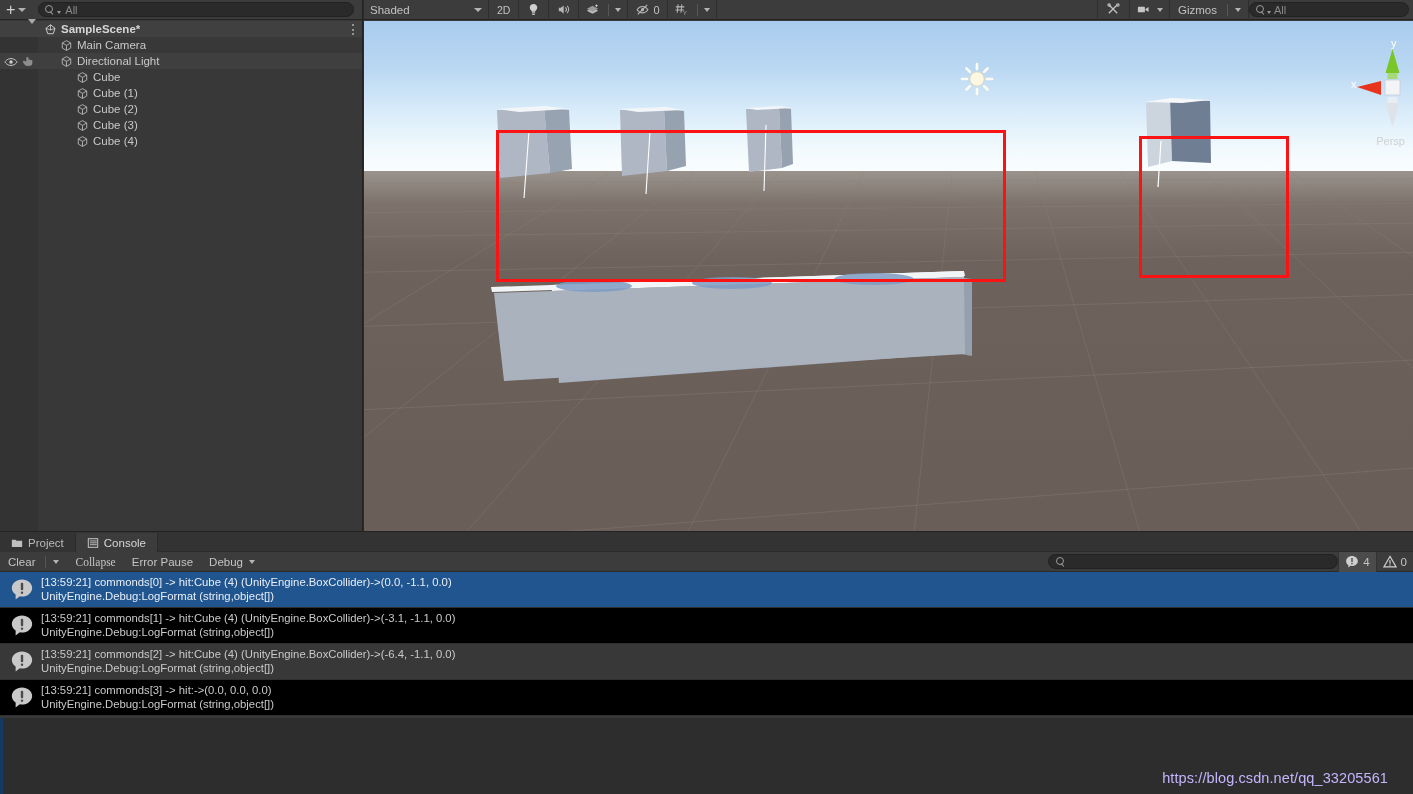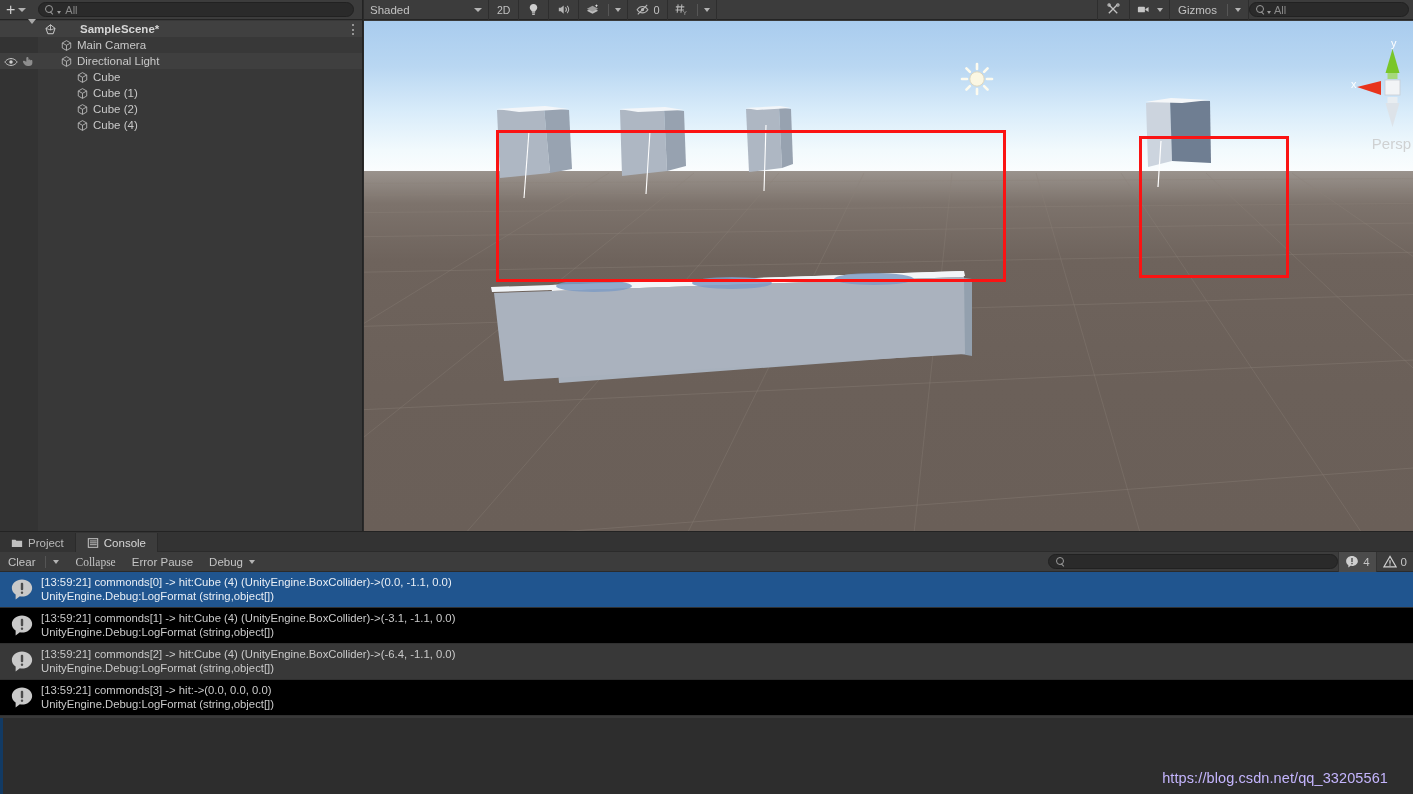--- a/index.html
+++ b/index.html
@@ -64,21 +64,21 @@
   .search-ph { color:#8a8a8a; font-size:11px; }
 
   .hier-tree { position:absolute; top:21px; left:0; right:0; bottom:0; background:#383838; }
   .hier-gutter {
     position:absolute; left:0; top:0; width:38px; bottom:0; background:#333333;
   }
   .hrow {
     position:relative; height:16px; display:flex; align-items:center;
     font-size: 11.5px; color:#c8c8c8; white-space: nowrap;
   }
-  .hrow.scene-root { background:#404040; font-weight: bold; color:#d6d6d6;gap:19px; }
+  .hrow.scene-root { background:#404040; font-weight: bold; color:#d6d6d6; }
   .hrow.hovered { background:#3f3f3f; }
   .hrow .eyehand {
     position:absolute; left:4px; top:2px; width:34px; height:12px;
     display:flex; align-items:center; gap:3px;
   }
   .eye-ico { width:14px; height:9px; position:relative; }
   .eye-ico svg, .hand-ico svg { display:block; }
   .hrow .twisty {
     position:absolute; width:10px; height:10px;
   }
@@ -120,21 +120,21 @@
   .ground {
     position:absolute; left:0; top:150px; right:0; bottom:0;
     background: linear-gradient(to bottom, #9a938d 0%, #7d736c 9%, #6e635c 25%, #6b6059 60%, #6a5f58 100%);
   }
   .grid-svg { position:absolute; left:0; top:0; right:0; bottom:0; }
 
   .sun-gizmo { position:absolute; left:596px; top:41px; width:34px; height:34px; }
 
   .axis-gizmo { position:absolute; right:4px; top:18px; width:58px; height:100px; }
   .persp-label {
-    position:absolute; right:2px; top:114px; font-size:15px; color:#c8c8c8; opacity:.8;
+    position:absolute; right:8px; top:114px; font-size:11px; color:#c8c8c8; opacity:.8;
     white-space:nowrap;
   }
 
   .redbox { position:absolute; border:3px solid #fb1313; }
 
   
   .console { position:absolute; left:0; top:532px; right:0; bottom:0; background:#383838; }
   .tabbar { position:relative; height:20px; background:#333333; display:flex; align-items:flex-end; }
   .tab {
     height:19px; display:flex; align-items:center; gap:5px; padding:0 11px;
@@ -272,20 +272,27 @@
                 <path d="M2.8 4.9L8 7.8l5.2-2.9M8 7.8V14" fill="none" stroke="#b8b8b8" stroke-width="1.1"></path>
               </svg></span>
             <span>Cube (1)</span>
           </div>
           <div class="hrow">
             <span class="obj-ico" style="margin-left: 76px;"><svg viewBox="0 0 16 16">
                 <path d="M8 2l5.2 2.9v6.2L8 14l-5.2-2.9V4.9z" fill="none" stroke="#b8b8b8" stroke-width="1.1"></path>
                 <path d="M2.8 4.9L8 7.8l5.2-2.9M8 7.8V14" fill="none" stroke="#b8b8b8" stroke-width="1.1"></path>
               </svg></span>
             <span>Cube (2)</span>
+          </div>
+          <div class="hrow">
+            <span class="obj-ico" style="margin-left: 76px;"><svg viewBox="0 0 16 16">
+                <path d="M8 2l5.2 2.9v6.2L8 14l-5.2-2.9V4.9z" fill="none" stroke="#b8b8b8" stroke-width="1.1"></path>
+                <path d="M2.8 4.9L8 7.8l5.2-2.9M8 7.8V14" fill="none" stroke="#b8b8b8" stroke-width="1.1"></path>
+              </svg></span>
+            <span>Cube (3)</span>
           </div>
           <div class="hrow">
             <span class="obj-ico" style="margin-left: 76px;"><svg viewBox="0 0 16 16">
                 <path d="M8 2l5.2 2.9v6.2L8 14l-5.2-2.9V4.9z" fill="none" stroke="#b8b8b8" stroke-width="1.1"></path>
                 <path d="M2.8 4.9L8 7.8l5.2-2.9M8 7.8V14" fill="none" stroke="#b8b8b8" stroke-width="1.1"></path>
               </svg></span>
             <span>Cube (4)</span>
           </div>
         </div>
     </div>

